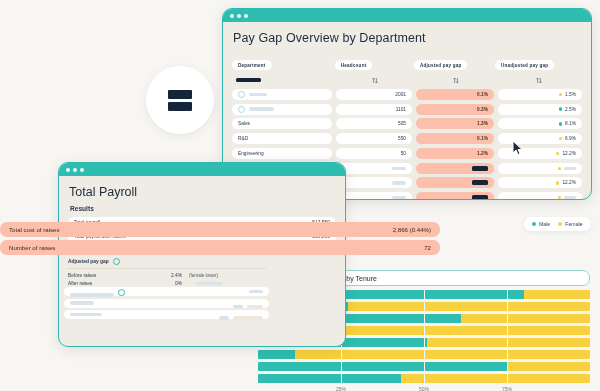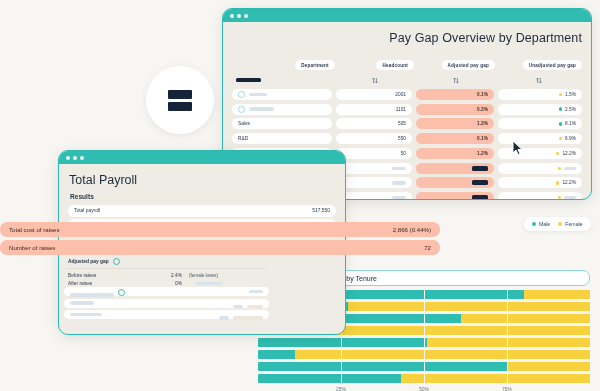--- a/index.html
+++ b/index.html
@@ -20,21 +20,21 @@
   .logo-bar{width:24px;height:9px;background:#16243a;border-radius:1px;}
 
   
   .window{position:absolute;border-radius:10px;background:#efece6;
     border:1px solid #2fb9ae;overflow:hidden;box-shadow:0 3px 14px rgba(0,0,0,.10);}
   .titlebar{height:13px;background:#2fbdb1;display:flex;align-items:center;gap:3px;padding-left:7px;}
   .dot{width:4px;height:4px;border-radius:50%;background:#ffffff;opacity:.92;}
 
   
   #paygap-window{left:222px;top:8px;width:368px;height:190px;}
-  .pg-body{padding:8px 9px 0 9px;text-align:right;}
+  .pg-body{padding:8px 9px 0 9px;}
   .pg-title{font-size:12.5px;font-weight:400;letter-spacing:.1px;color:#1d2b3a;margin:1px 0 7px 1px;}
 
   .pg-cols{display:flex;align-items:center;margin-bottom:4px;}
   .pg-chip{background:#fff;border-radius:8px;font-size:4.6px;font-weight:700;
     color:#2b3a4b;padding:2.5px 6px;letter-spacing:.2px;white-space:nowrap;}
   .c1{width:104px;}
   .c2{width:80px;}
   .c3{width:82px;}
   .c4{width:88px;}
   .pg-cols .pg-chip{margin-right:0;}
@@ -54,21 +54,21 @@
 
   .skel{background:#d8e3ea;border-radius:2px;height:3.4px;display:inline-block;}
 
   
   .legend{position:absolute;left:524px;top:217px;background:#fff;border-radius:9px;
     padding:4px 8px;display:flex;gap:8px;align-items:center;box-shadow:0 1px 5px rgba(0,0,0,.07);}
   .legend span.lbl{font-size:5.2px;color:#34495e;}
   .legend .ld{width:4px;height:4px;border-radius:50%;}
 
   
-  #payroll-window{left:58px;top:150px;width:286px;height:183px;z-index:6;}
+  #payroll-window{left:58px;top:162px;width:286px;height:183px;z-index:6;}
   .pr-body{padding:7px 9px 0 9px;}
   .pr-title{font-size:12.5px;margin:2px 0 6px 1px;color:#1d2b3a;}
   .pr-sub{font-size:6.6px;font-weight:700;margin:0 0 5px 2px;color:#2b3a4b;}
   .pr-line{display:flex;align-items:center;height:11.5px;border-radius:6px;background:#fff;
     margin-bottom:2.5px;font-size:4.9px;color:#2b3a4b;padding:0 6px;justify-content:space-between;}
 
   
   .pink-wrap{position:absolute;left:0;top:222px;width:440px;z-index:8;}
   .pink-row{height:15px;border-radius:7px;background:#fbbfab;display:flex;align-items:center;
     justify-content:space-between;padding:0 9px;font-size:6.1px;color:#3d2a22;margin-bottom:3px;}

